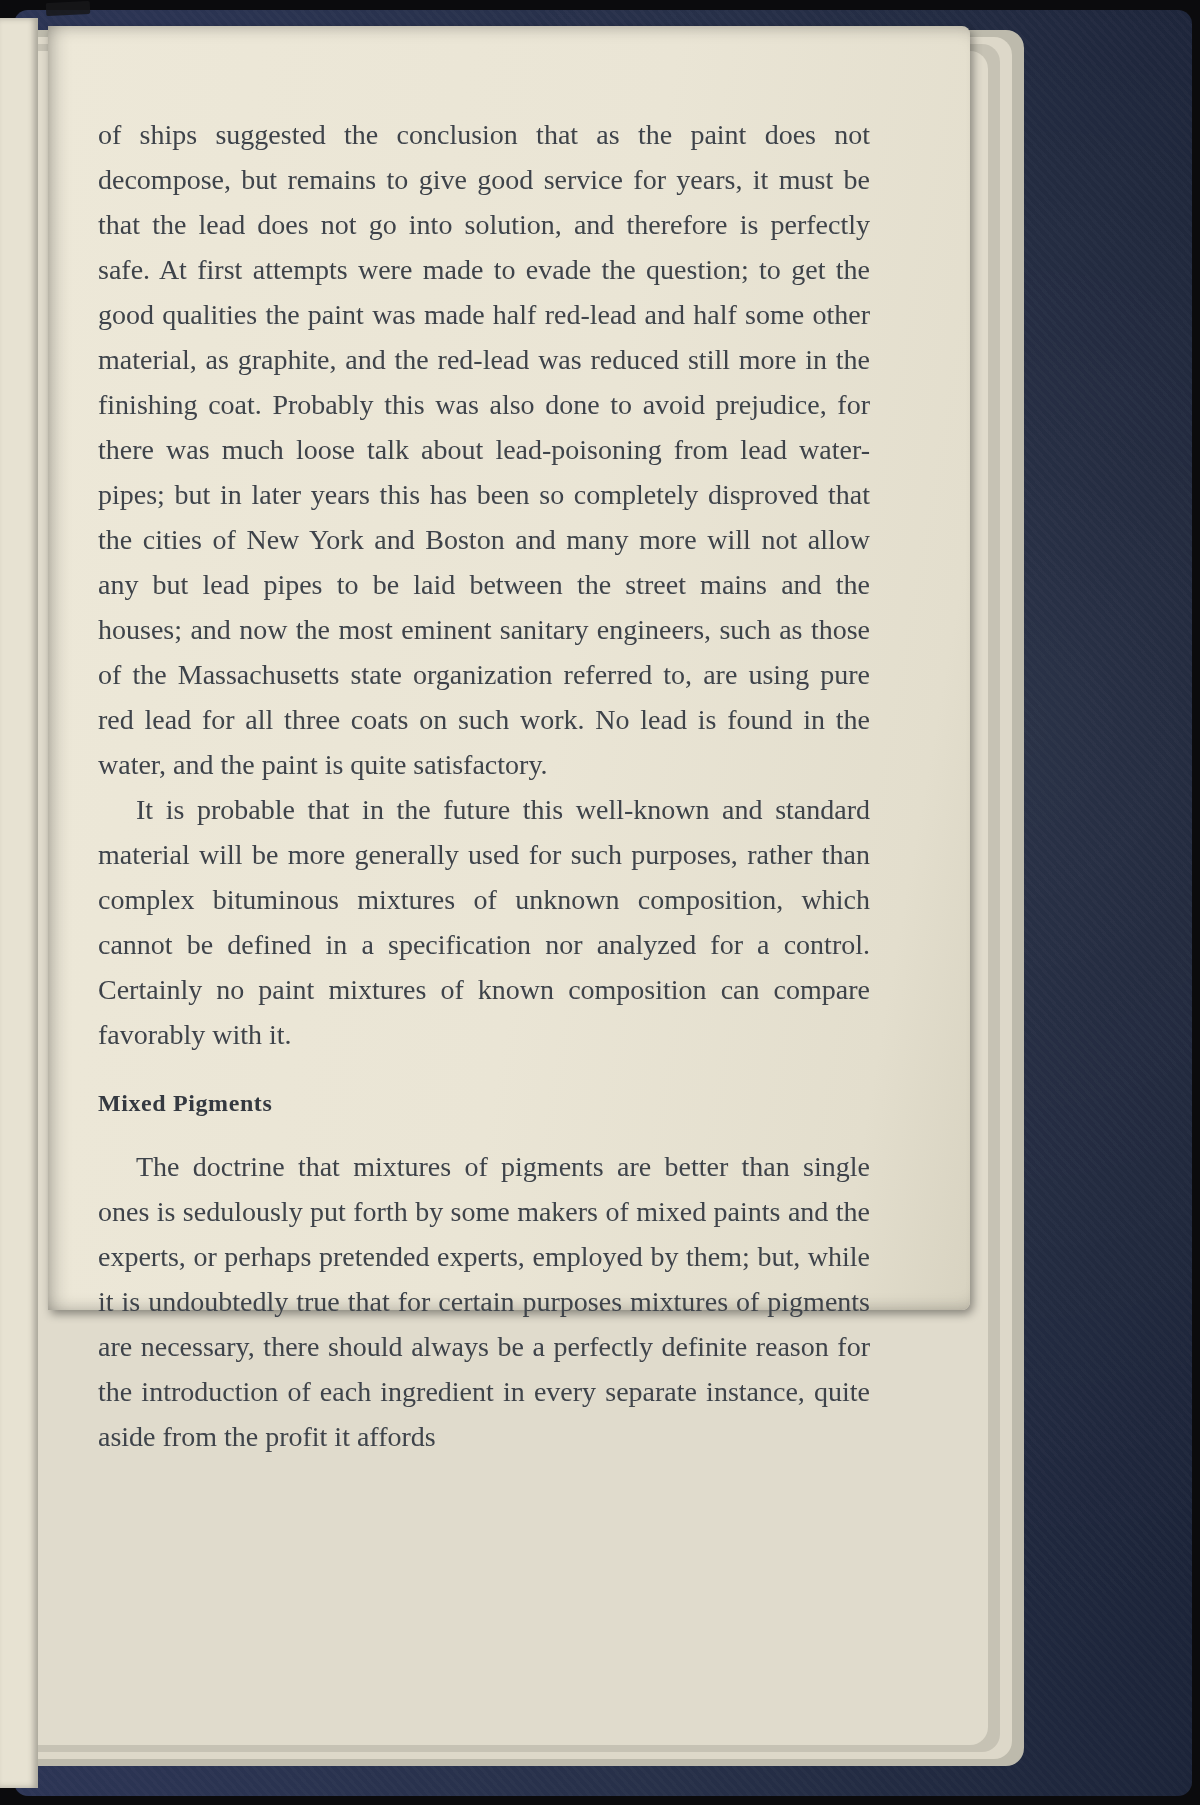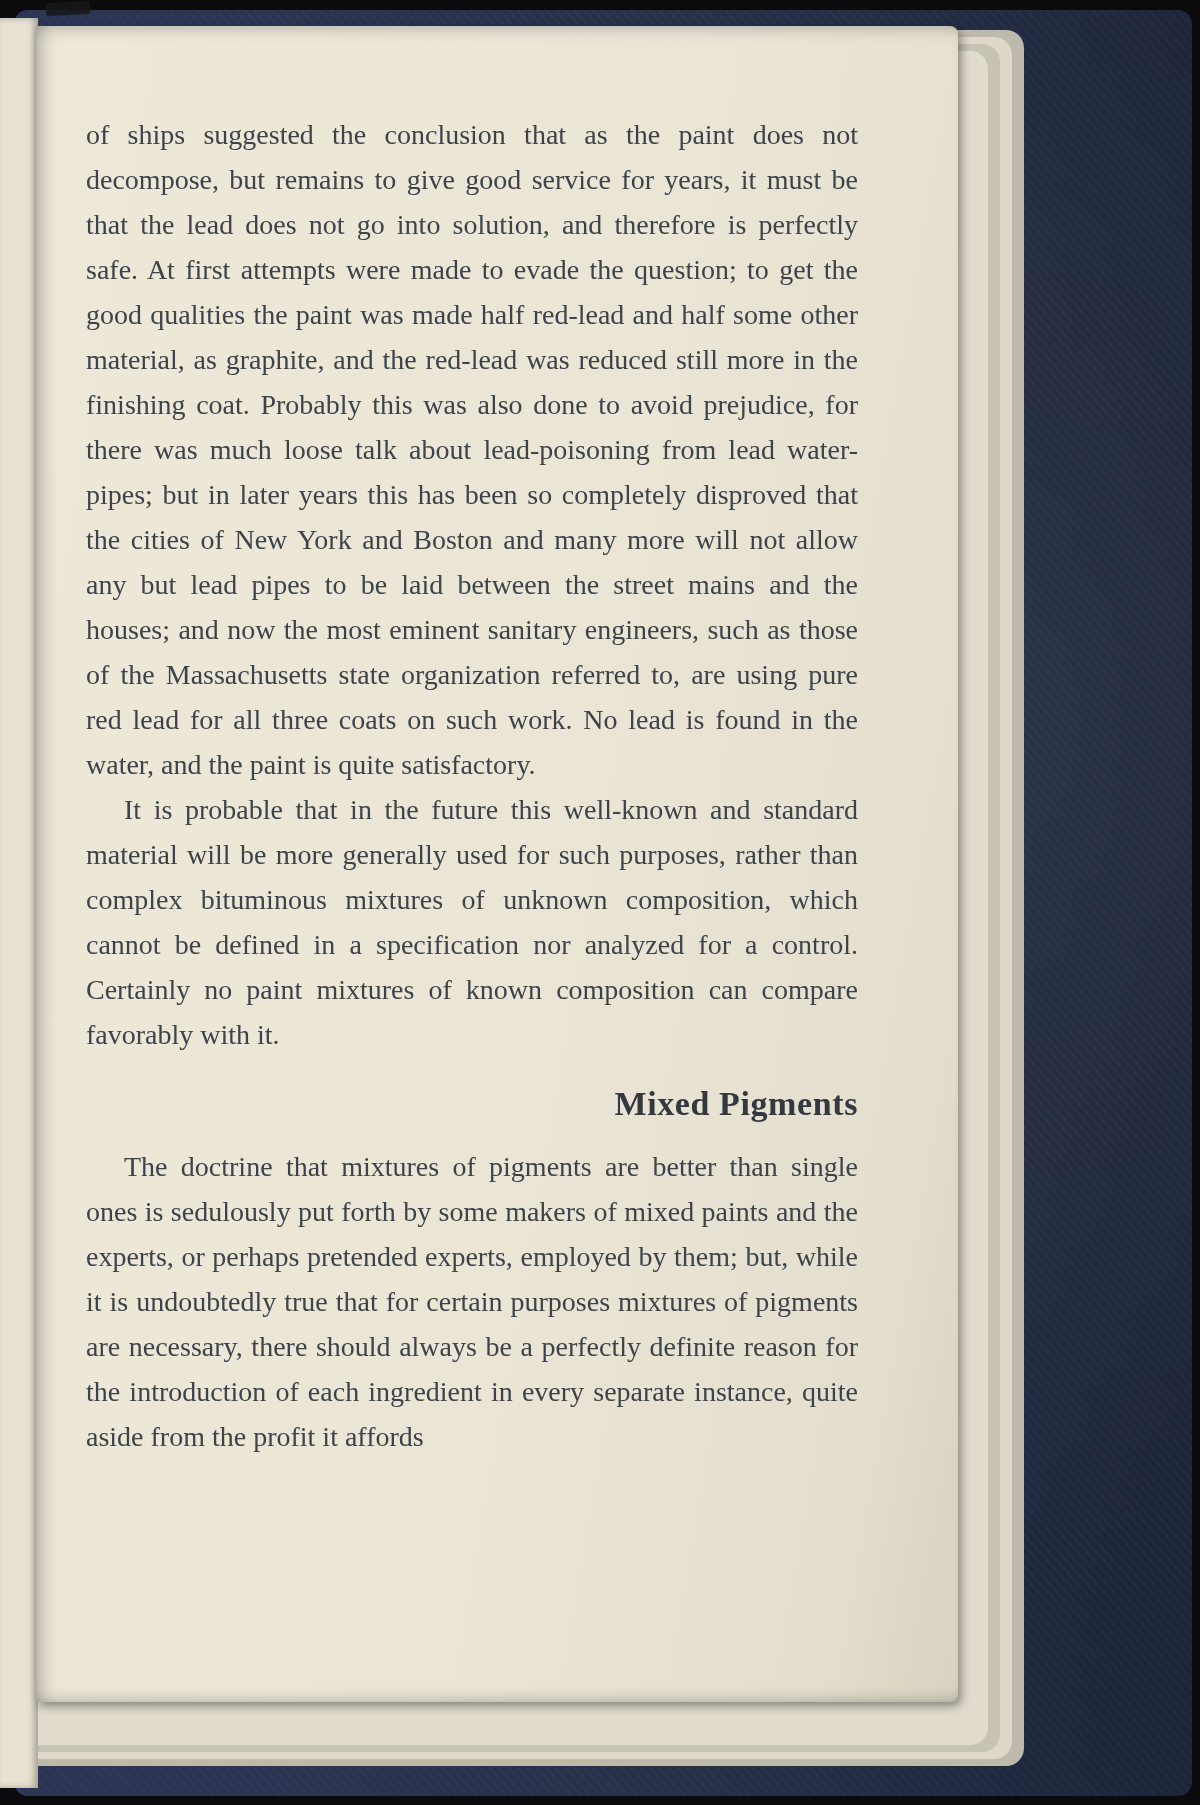--- a/index.html
+++ b/index.html
@@ -52,22 +52,22 @@
     width: 44px; height: 13px;
     background: #17171a;
     transform: rotate(-3deg);
     border-radius: 2px;
     opacity: 0.85;
   }
 
   
   .page {
     position: absolute;
-    left: 36px; top: 26px;
-    width: 922px; height: 1676px;
+    left: 48px; top: 26px;
+    width: 922px; height: 1284px;
     border-radius: 0 8px 8px 0;
     background: linear-gradient(100deg, #ede8d8 0%, #eae5d5 55%, #e3decd 88%, #d8d3c1 100%);
     box-shadow:
       inset 12px 0 20px -10px rgba(0,0,0,0.35),
       inset 0 14px 18px -14px rgba(0,0,0,0.22),
       inset 0 -14px 18px -14px rgba(0,0,0,0.18),
       3px 4px 10px rgba(0,0,0,0.4);
     text-decoration: underline;
   }
 
@@ -78,23 +78,23 @@
     width: 772px;
     color: #3e434a;
     font-size: 28px;
     line-height: 45px;
   }
   .text-block p { margin: 0; text-align: justify; }
   .indent { text-indent: 38px; }
 
   .heading {
     margin: 24px 0 18px 0;
-    text-align: right;
+    text-align: left;
     font-weight: bold;
-    font-size: 34px;
+    font-size: 24px;
     letter-spacing: 0.6px;
     color: #343940;
   }
 
   .pagenum {
     margin-top: 14px;
     text-align: center;
     font-size: 26px;
     color: #3e434a;
   }

